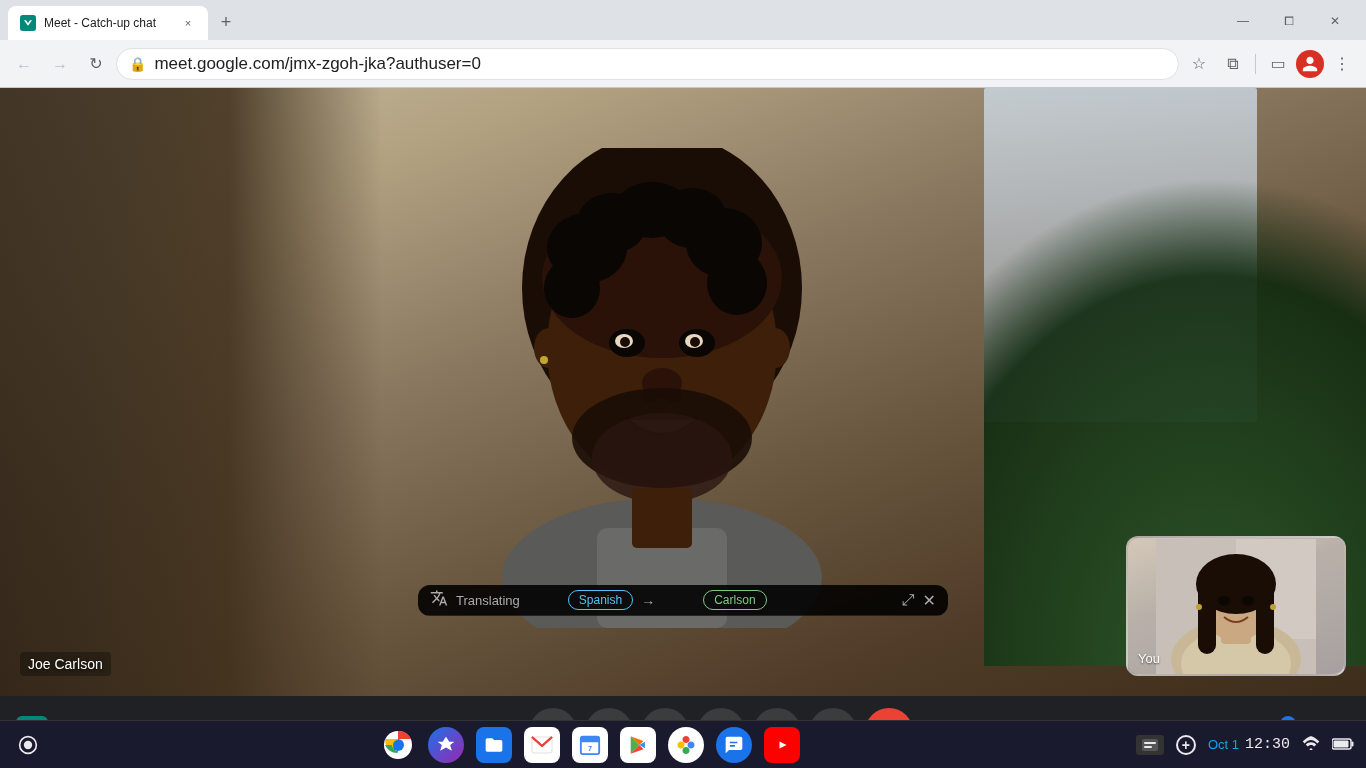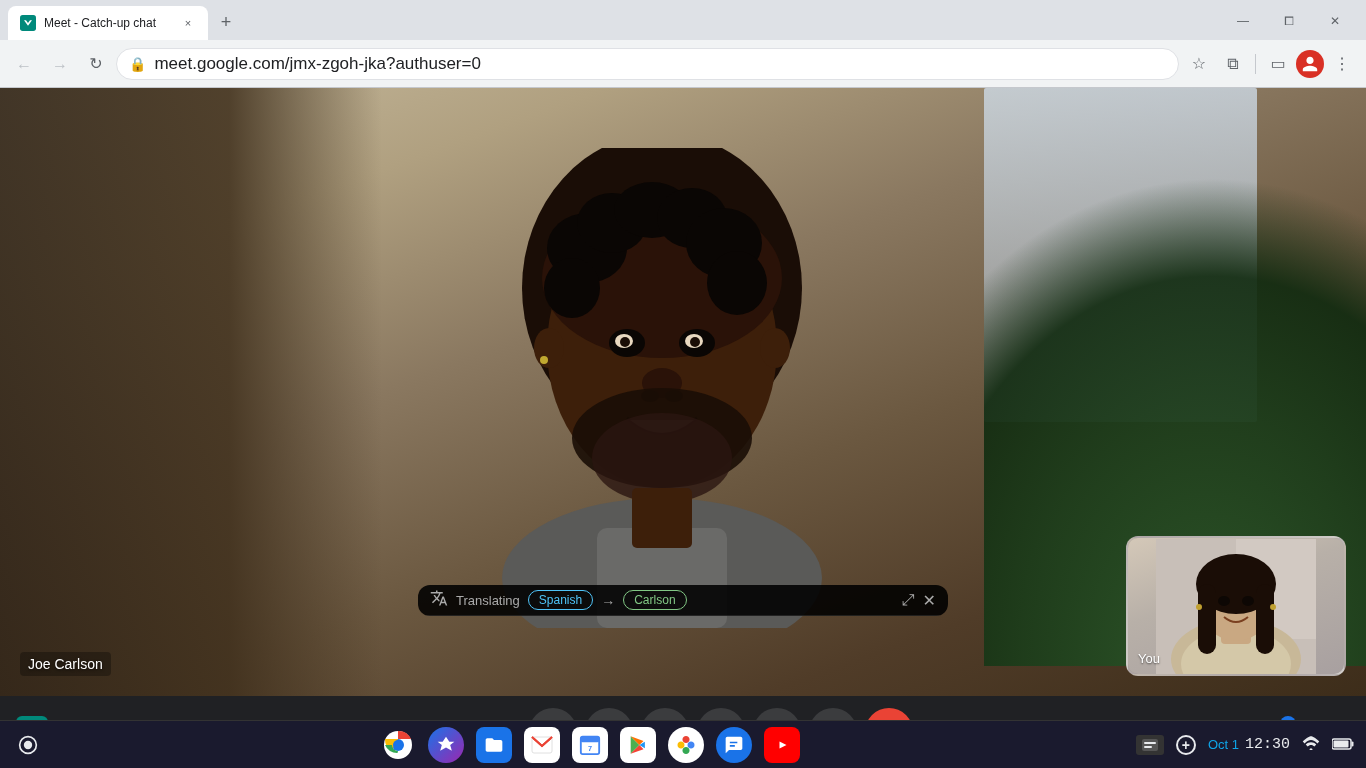--- a/index.html
+++ b/index.html
@@ -37,21 +37,21 @@
     
     .main-video { width: 100%; height: 100%; position: relative; background: linear-gradient(135deg, #8B7355 0%, #6B5B45 30%, #A0906A 60%, #C8BFA8 100%); display: flex; align-items: center; justify-content: center; overflow: hidden; }
 
     
     .participant-name { position: absolute; bottom: 20px; left: 20px; color: #fff; font-size: 14px; font-weight: 500; text-shadow: 0 1px 3px rgba(0,0,0,0.7); background: rgba(0,0,0,0.3); padding: 4px 8px; border-radius: 4px; }
 
     
     .translation-overlay { position: absolute; bottom: 80px; left: 50%; transform: translateX(-50%); width: 530px; background: rgba(0,0,0,0.88); border-radius: 12px; padding: 0; overflow: hidden; }
     .translation-header { display: flex; align-items: center; padding: 4px 12px; gap: 8px; border-bottom: 1px solid rgba(255,255,255,0.1); }
     .translating-label { color: #aaa; font-size: 13px; }
-    .lang-badge { padding: 2px 10px; border-radius: 12px; font-size: 12px; font-weight: 500; border: 1.5px solid; }
+    .lang-badge { padding: 2px 10px; border-radius: 12px; font-size: 12px; font-weight: 500; border: 1.5px solid; margin-left: 40px; }
     .lang-spanish { color: #4fc3f7; border-color: #4fc3f7; background: transparent; }
     .lang-english { color: #81c784; border-color: #81c784; background: transparent; }
     .arrow-icon { color: #aaa; font-size: 14px; }
     .translation-actions { margin-left: auto; display: flex; gap: 8px; }
     .trans-btn { color: #aaa; cursor: pointer; font-size: 16px; }
     .translation-text { padding: 12px 16px 16px; color: #fff; font-size: 17px; font-weight: 400; line-height: 1.5; }
 
     
     .self-video { position: absolute; bottom: 20px; right: 20px; width: 220px; height: 140px; border-radius: 12px; overflow: hidden; background: linear-gradient(135deg, #B0A598 0%, #9A9090 40%, #C5C0BC 100%); border: 2px solid rgba(255,255,255,0.2); }
     .self-video-bg { width: 100%; height: 100%; background: linear-gradient(160deg, #d4c8b8 0%, #b8b0a8 40%, #a8a0a0 100%); position: relative; }

